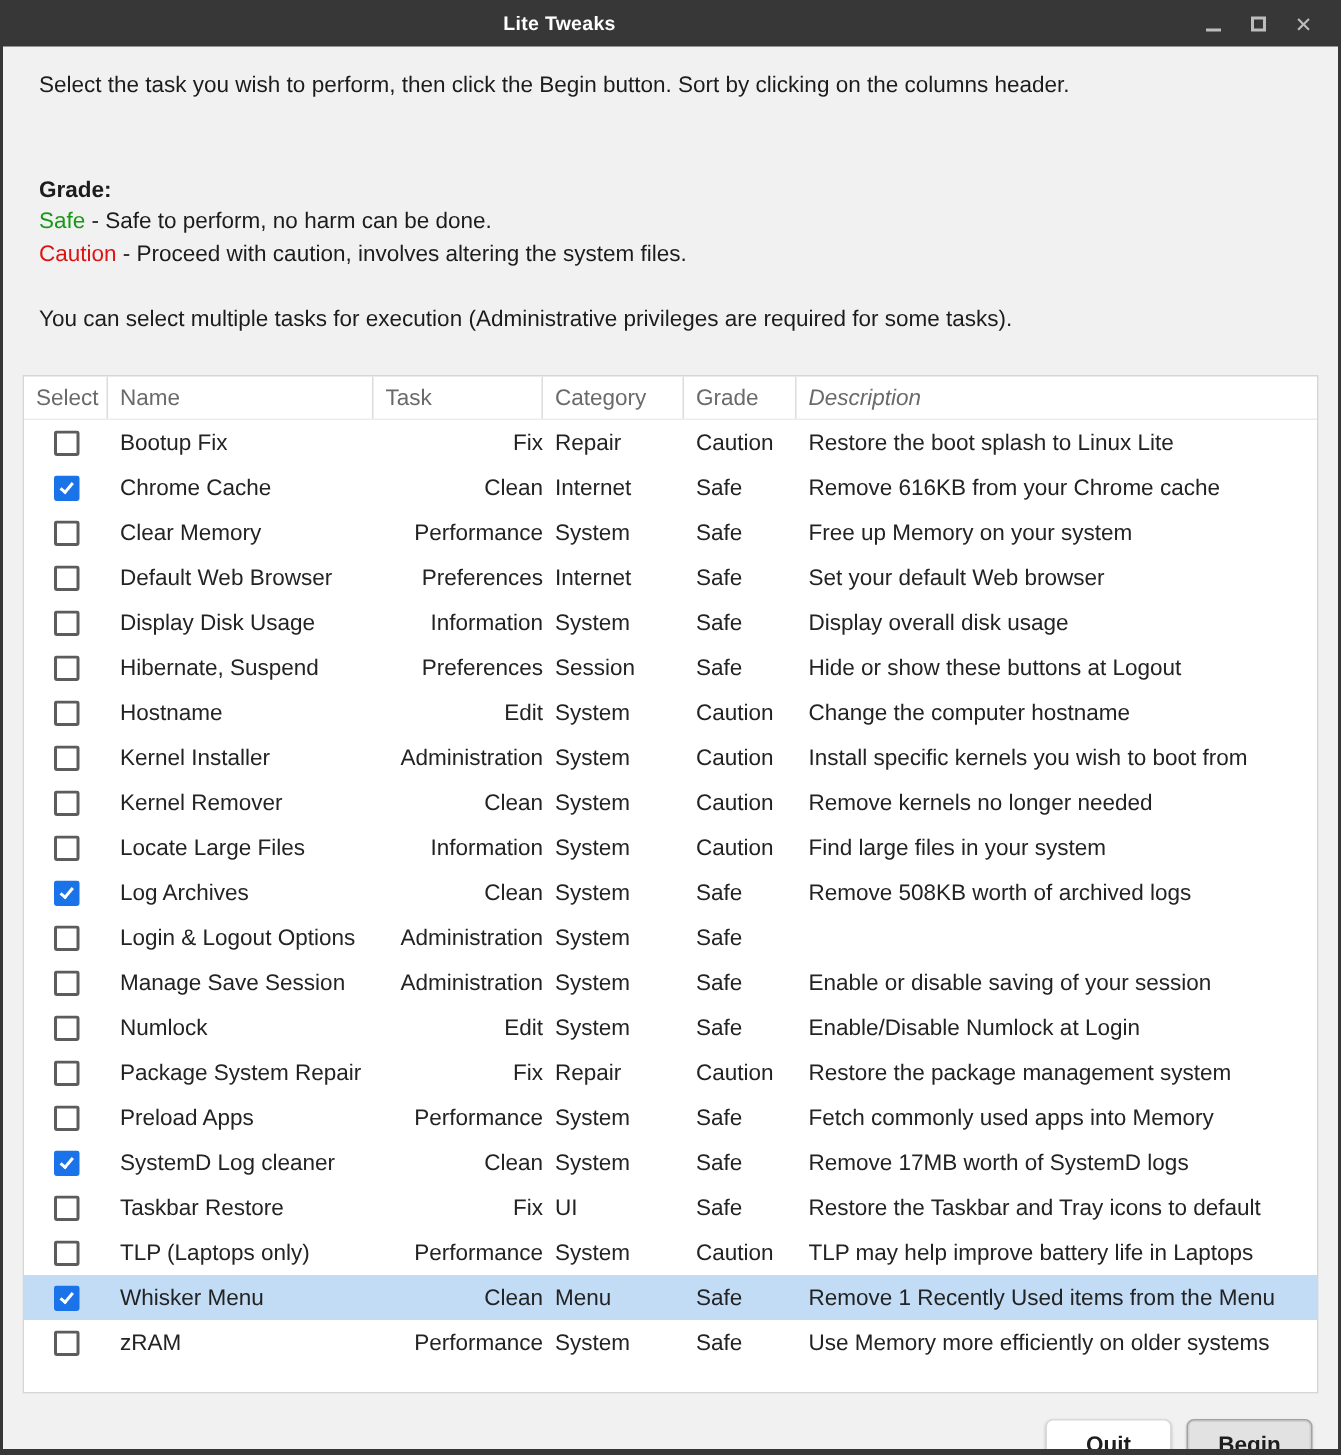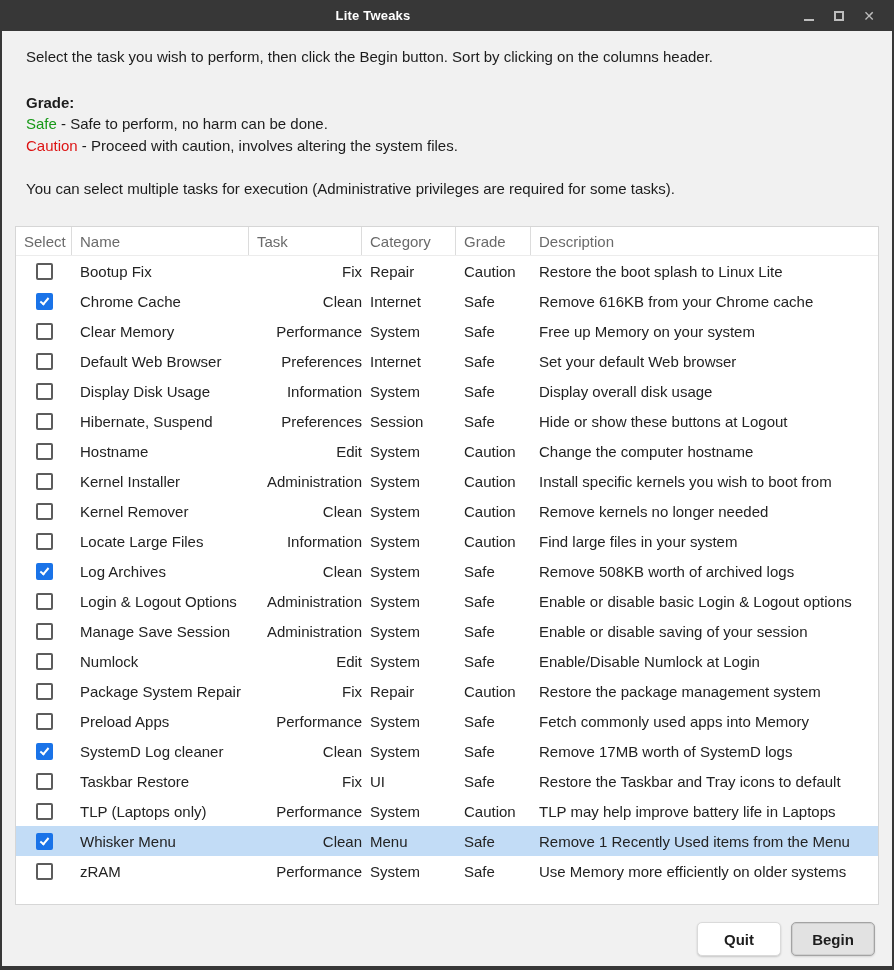--- a/index.html
+++ b/index.html
@@ -50,21 +50,21 @@
   .glyph-close{font-size:14px;font-weight:bold;line-height:1;}
   
   .content{
     flex:1;background:var(--content-bg);
     display:flex;flex-direction:column;
     color:#1c1c1c;font-size:15px;
     overflow:hidden;
   }
   .intro{margin:15px 24px 0 24px;line-height:21px;}
   .legend{margin:25px 24px 0 24px;}
-  .legend .heading{font-weight:bold;line-height:21px;}
+  .legend .heading{font-weight:bold;line-height:21px;margin-top:24px;}
   .legend .line{line-height:22px;}
   .word-safe{color:var(--safe);}
   .word-caution{color:var(--caution);}
   .note{margin:21px 24px 0 24px;line-height:22px;}
   
   .table{
     margin:26px 13px 0 13px;
     height:679px;flex:0 0 679px;
     background:#ffffff;
     border:1px solid var(--table-border);
@@ -74,21 +74,21 @@
     display:flex;height:29px;align-items:stretch;
     border-bottom:1px solid #ececec;
     color:var(--header-text);
   }
   .th{
     display:flex;align-items:center;
     padding-left:8px;
     border-right:1px solid #dcdcdc;
     cursor:pointer;
   }
-  .th:last-child{border-right:none;}
+  .th:last-child{border-right:none;font-style:italic;}
   .trow{display:flex;height:30px;align-items:center;}
   .trow.selected{background:var(--selected-row);}
   .cell{padding-left:8px;overflow:hidden;white-space:nowrap;color:#232323;}
   .c-select{width:56px;flex:0 0 56px;padding-left:0;display:flex;justify-content:center;align-items:center;}
   .c-name{width:177px;flex:0 0 177px;}
   .c-task{width:113px;flex:0 0 113px;text-align:right;}
   .c-category{width:94px;flex:0 0 94px;}
   .c-grade{width:75px;flex:0 0 75px;}
   .c-desc{flex:1;}
   .th.c-select{justify-content:flex-start;padding-left:8px;}
@@ -287,21 +287,20 @@
     <div class="cell c-desc">Remove 508KB worth of archived logs</div>
   </div>
           <div class="trow">
     <div class="cell c-select">
       <span class="checkbox"></span>
     </div>
     <div class="cell c-name">Login &amp; Logout Options</div>
     <div class="cell c-task">Administration</div>
     <div class="cell c-category">System</div>
     <div class="cell c-grade">Safe</div>
-    <div class="cell c-desc">Enable or disable basic Login &amp; Logout options</div>
   </div>
           <div class="trow">
     <div class="cell c-select">
       <span class="checkbox"></span>
     </div>
     <div class="cell c-name">Manage Save Session</div>
     <div class="cell c-task">Administration</div>
     <div class="cell c-category">System</div>
     <div class="cell c-grade">Safe</div>
     <div class="cell c-desc">Enable or disable saving of your session</div>

